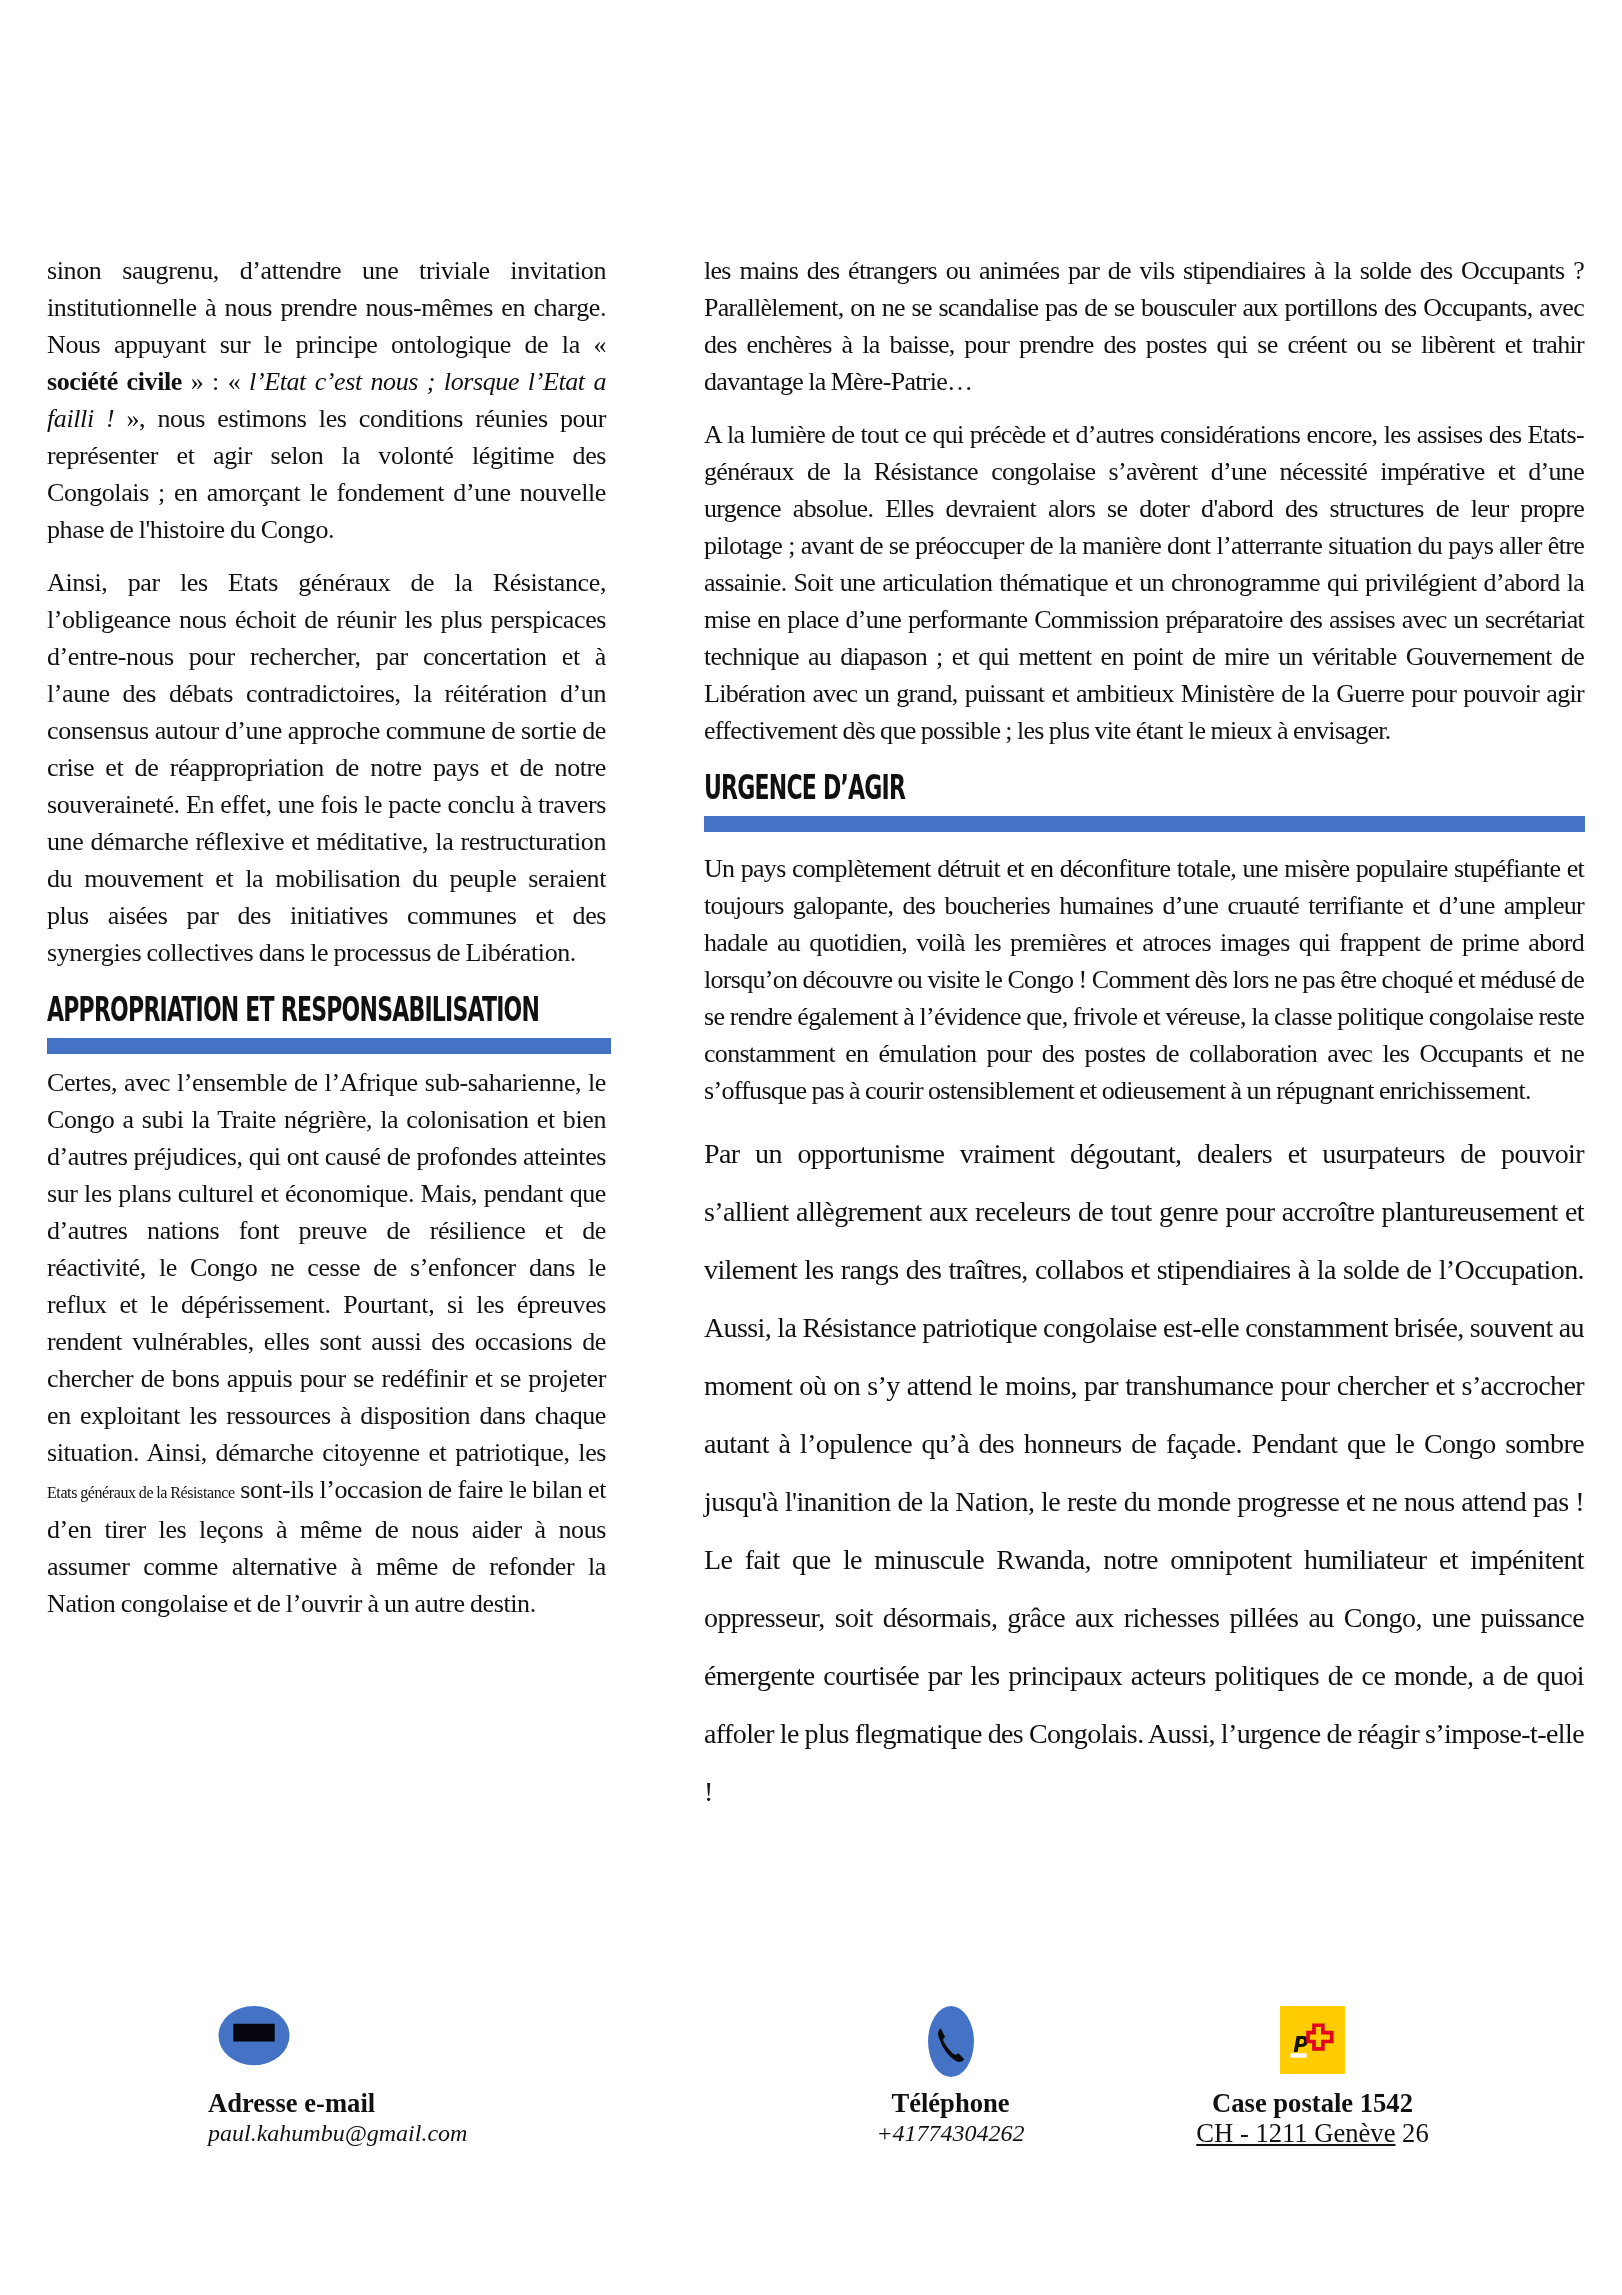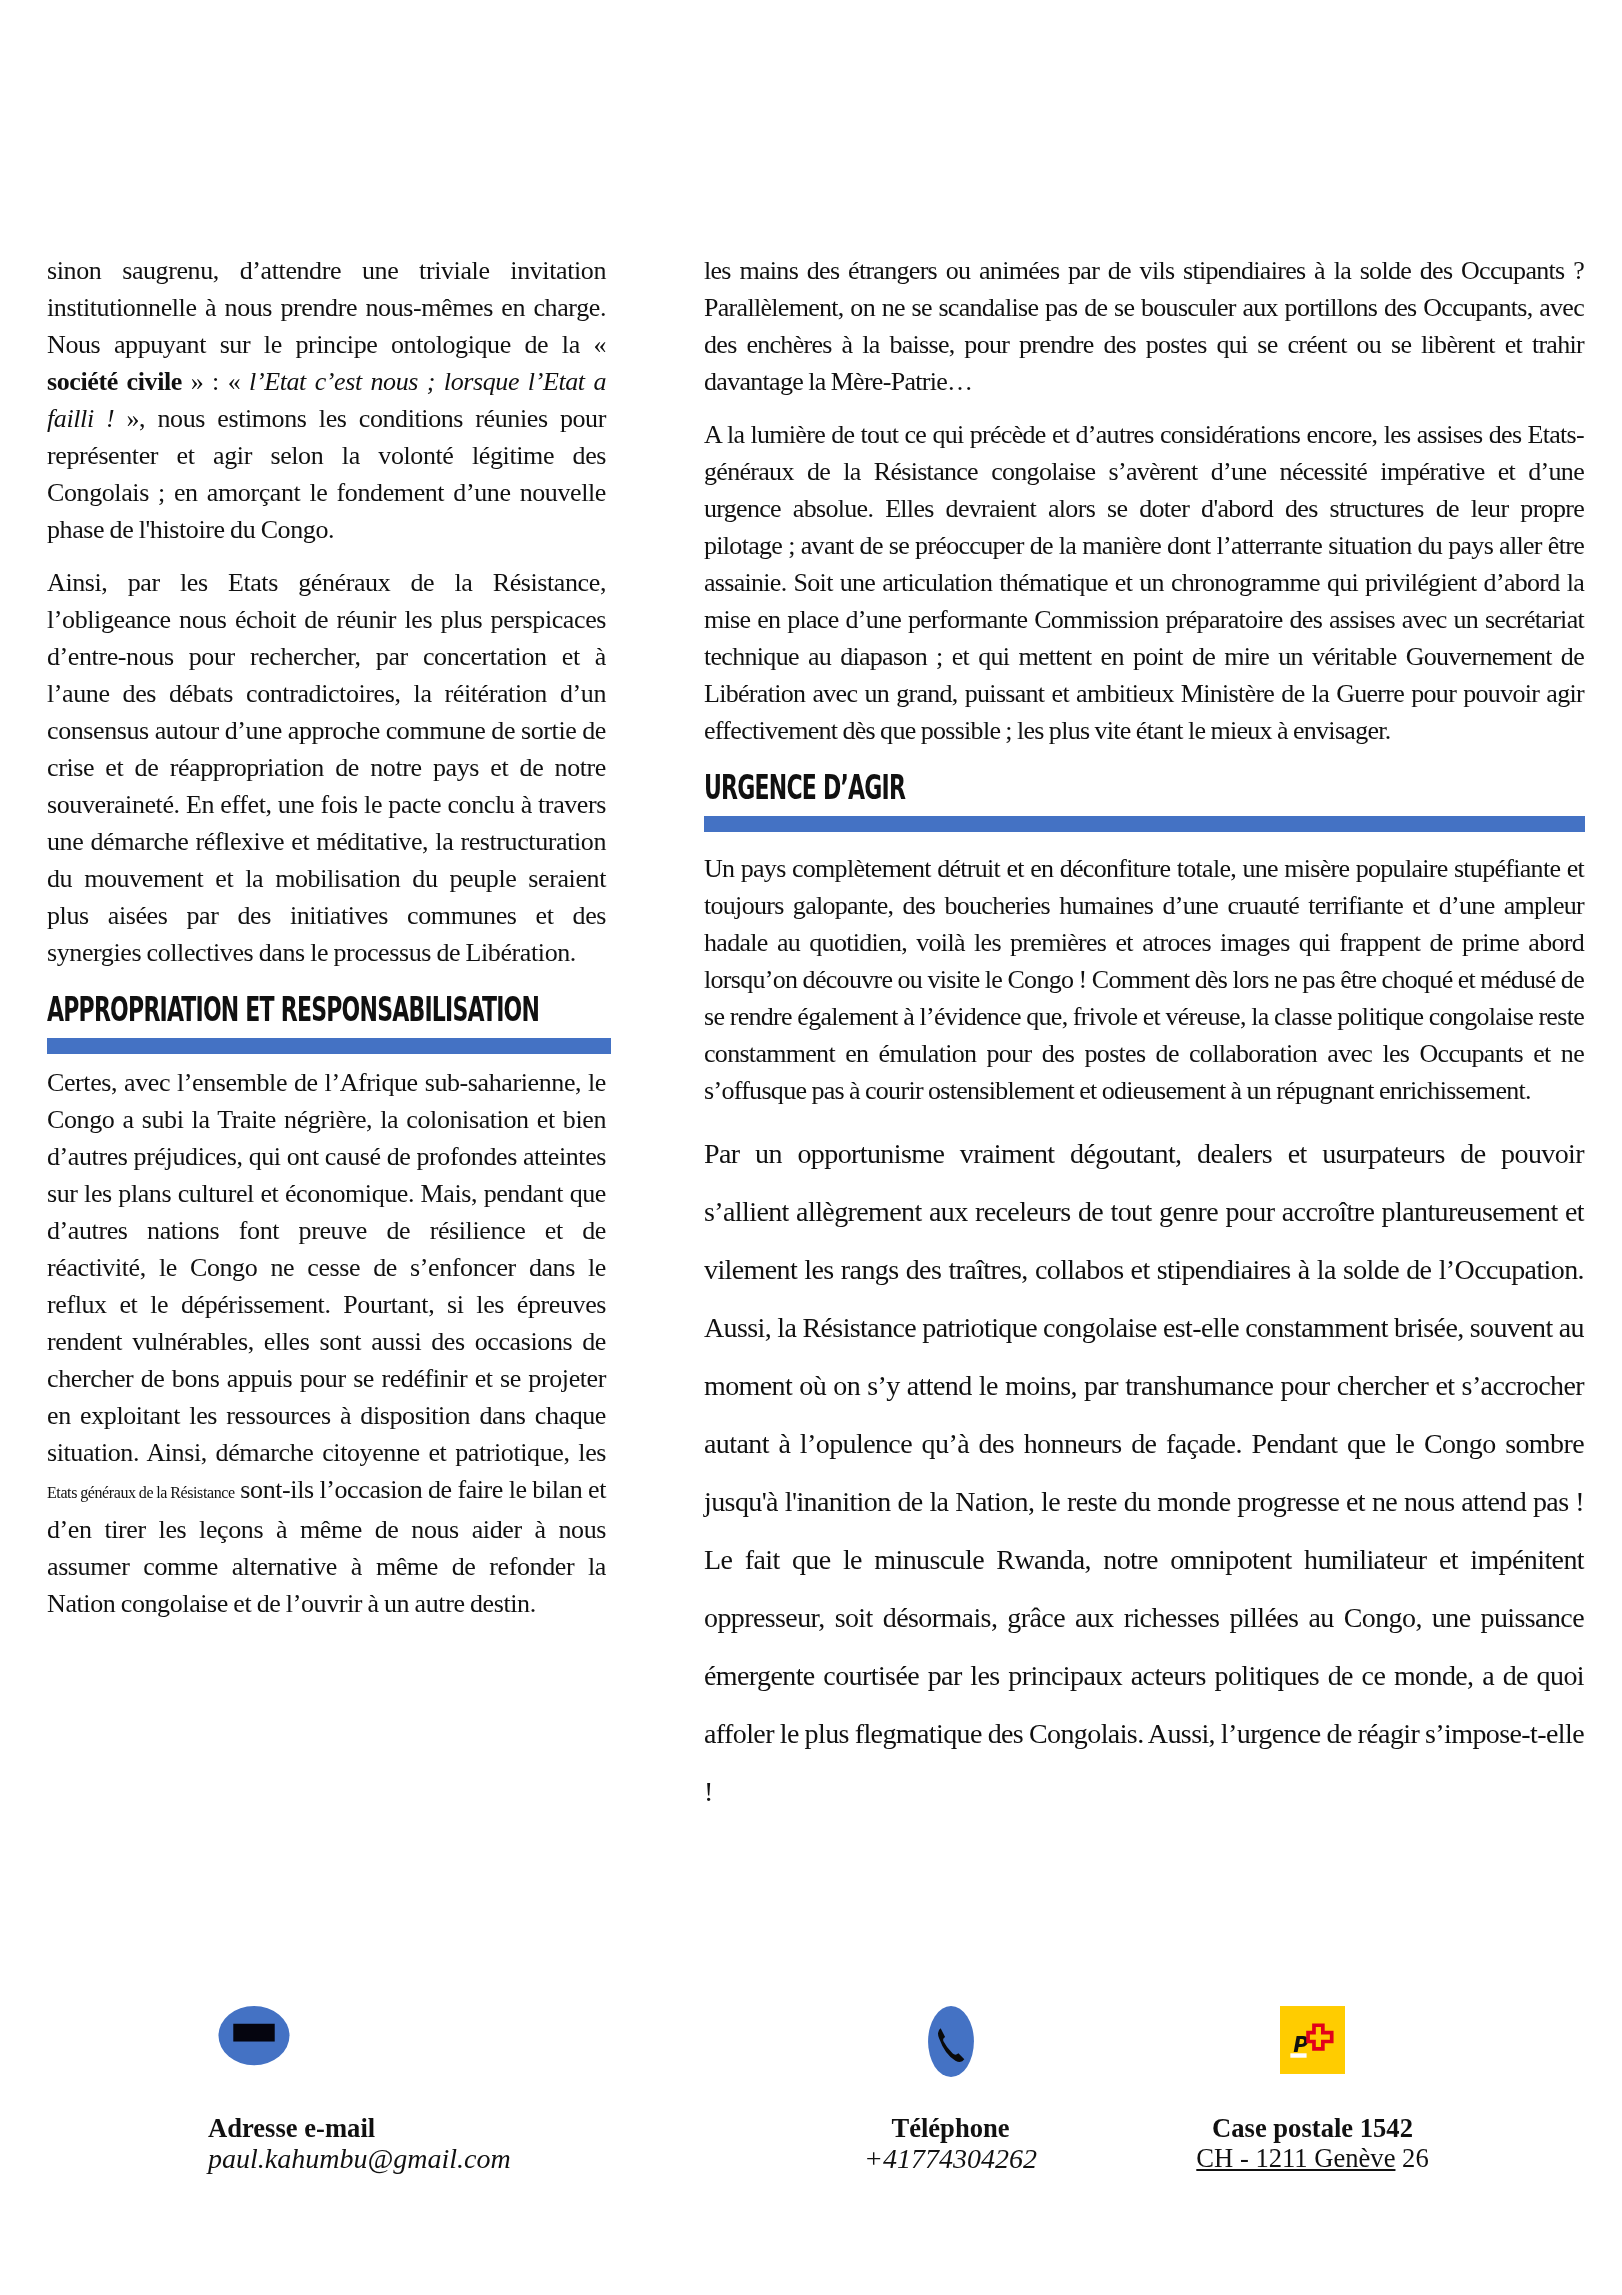--- a/index.html
+++ b/index.html
@@ -18,22 +18,22 @@
   .bar { height: 15.5px; background: #4472C4; margin: 0 0 10.3px 0; }
   .col-left .bar { width: 564px; }
   .col-right .bar { width: 881px; margin-bottom: 17.7px; }
   b.em-bold { font-weight: bold; }
   i.em-it { font-style: italic; }
   .small-run { font-size: 16px; letter-spacing: -0.4px; }
 
   .footer { position: absolute; top: 2006px; left: 0; width: 1623px; height: 192px; }
   .contact { position: absolute; top: 0; text-align: center; }
   .contact .icon-wrap { height: 81px; display: flex; justify-content: center; align-items: flex-start; }
-  .contact .lbl { font-weight: bold; font-size: 26.6px; line-height: 32px; margin-top: 25px; white-space: nowrap; }
-  .contact .val { font-style: italic; font-size: 28px; line-height: 29.5px; white-space: nowrap; }
+  .contact .lbl { font-weight: bold; font-size: 26.6px; line-height: 32px; white-space: nowrap; }
+  .contact .val { font-style: italic; font-size: 24px; line-height: 29.5px; white-space: nowrap; }
   .contact .val.plain { font-style: normal; font-size: 26.6px; }
   .u { text-decoration: underline; text-align: center; }
   #c-email { left: 208px; width: 310px; text-align: left; }
   #c-email .icon-wrap { justify-content: flex-start; }
   #c-wa { left: 546px; width: 177px; }
   #c-tel { left: 862px; width: 177px; text-align: center; }
   #c-post { left: 1165px; width: 295px; }
 </style>
 </head>
 <body>

